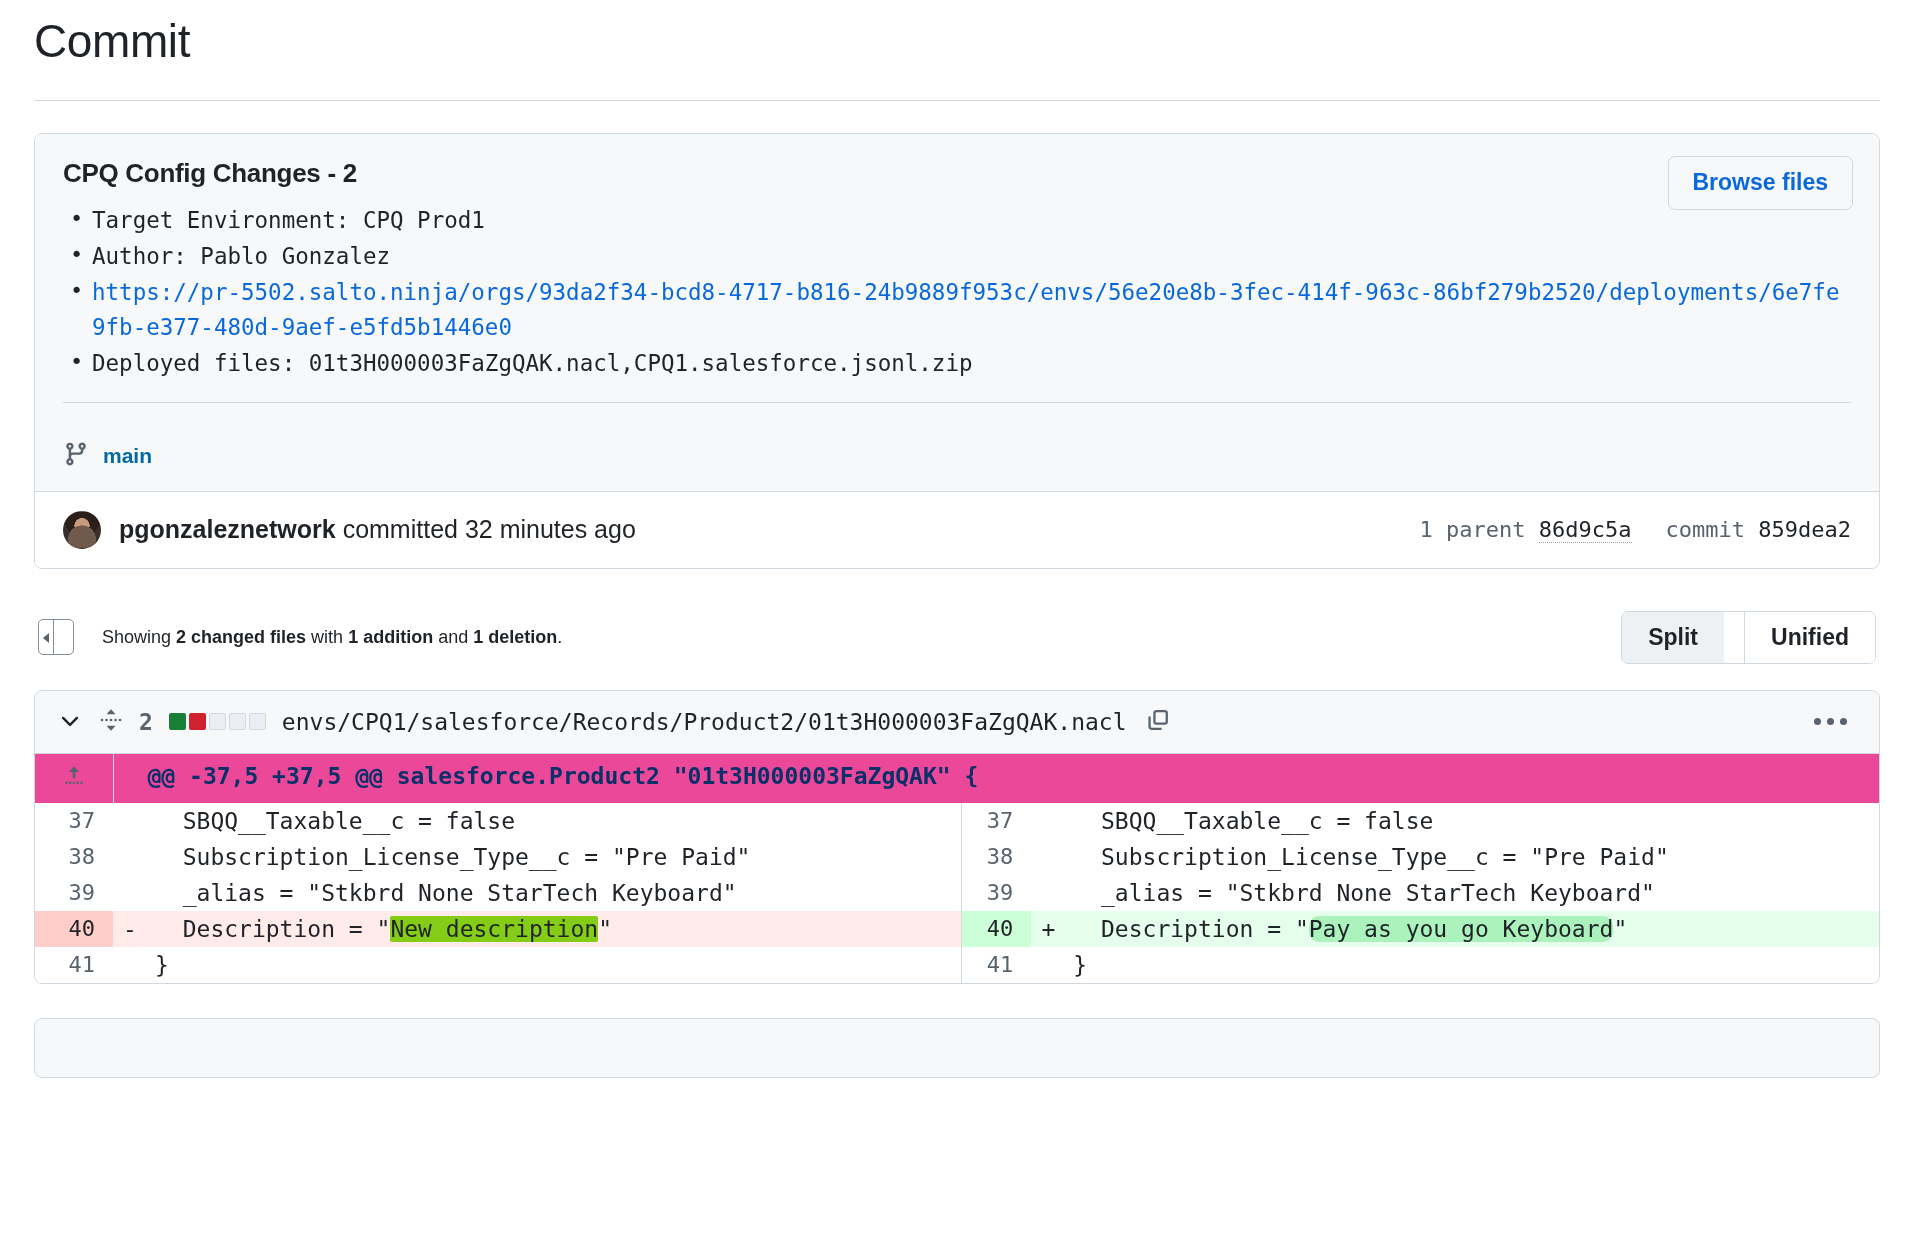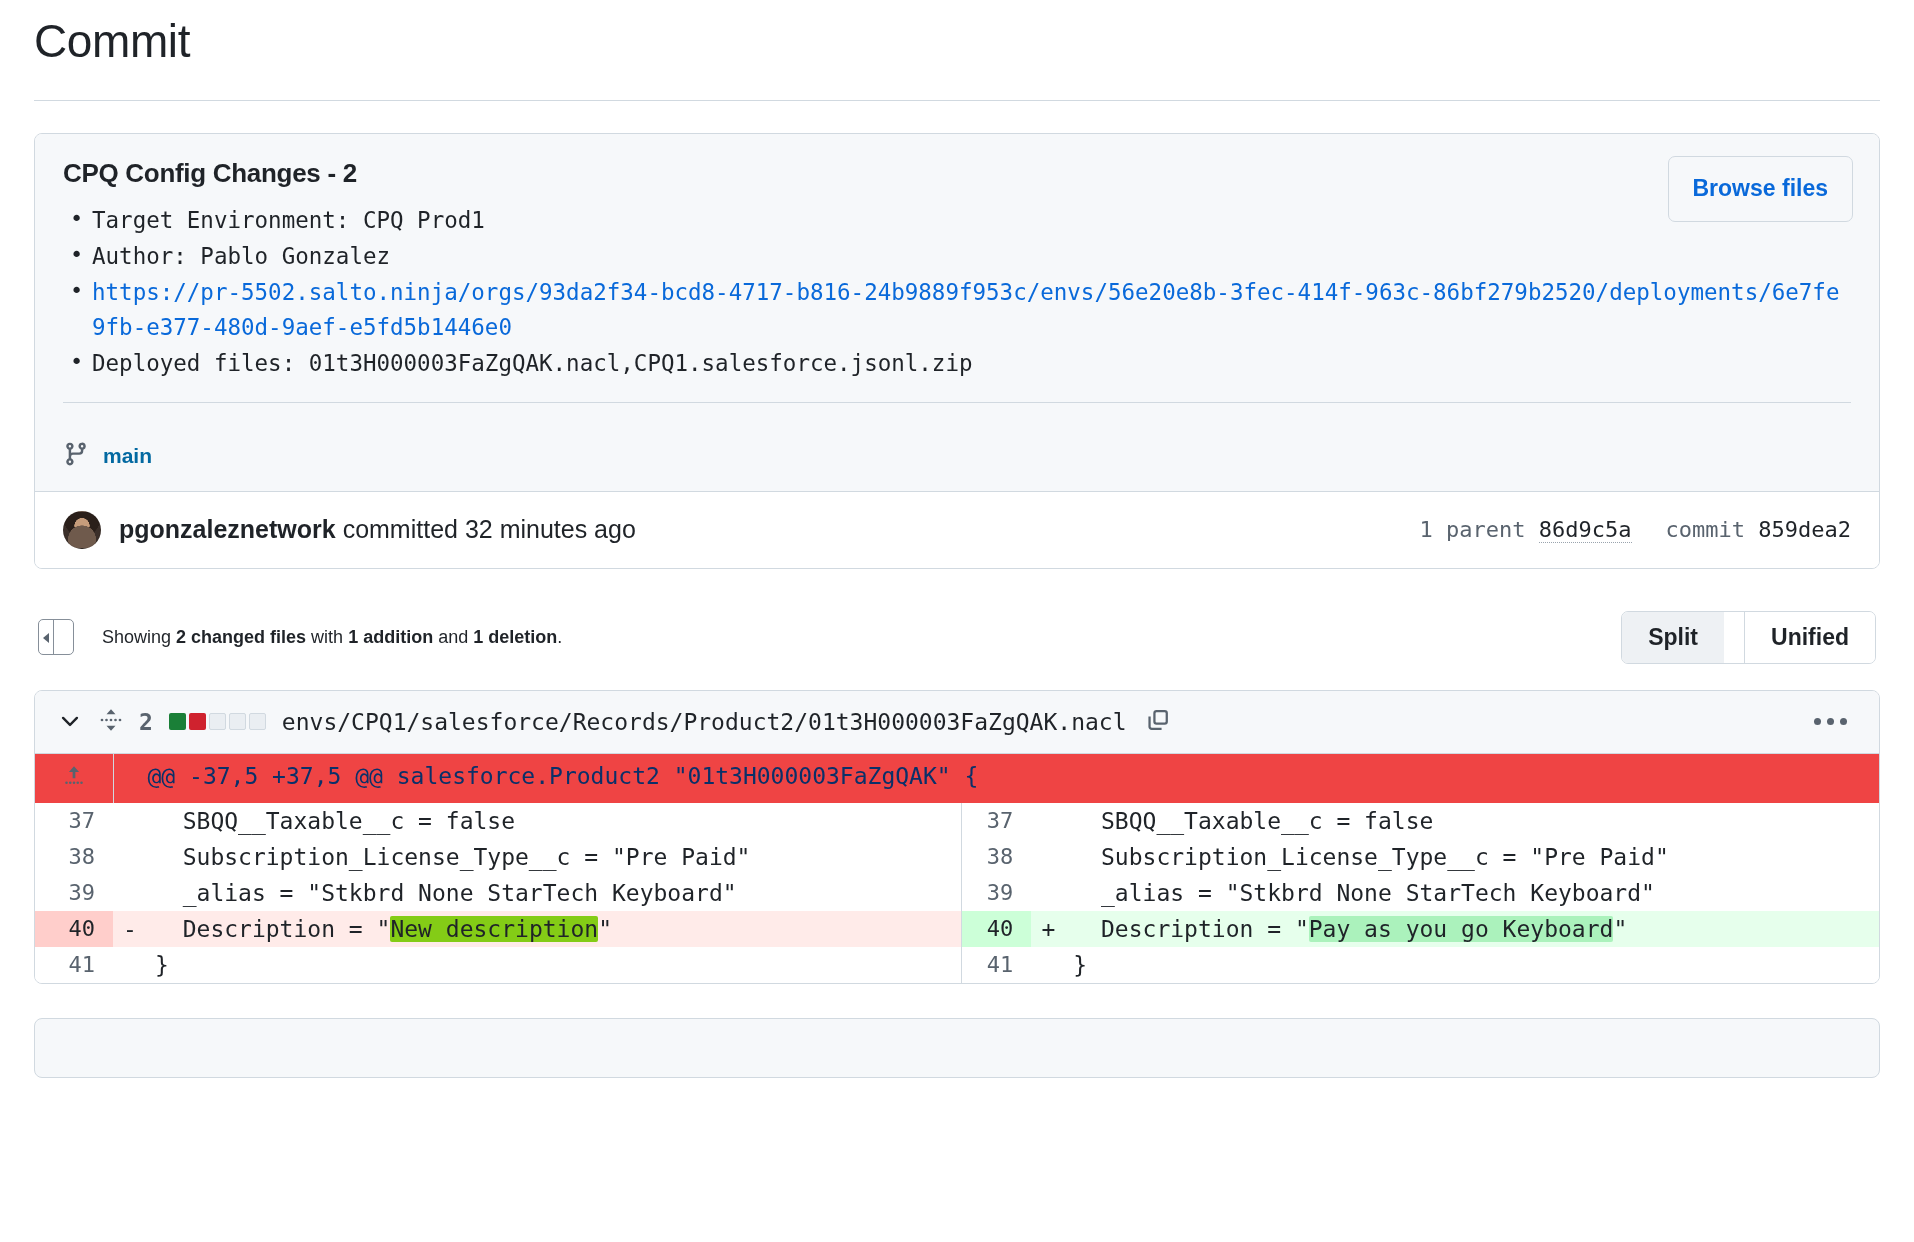--- a/index.html
+++ b/index.html
@@ -50,21 +50,21 @@
   .browse-files {
     position: absolute;
     top: 22px;
     right: 26px;
     border: 1px solid #d1d9e0;
     border-radius: 7px;
     background: #f6f8fa;
     color: #0969da;
     font-size: 23px;
     font-weight: 600;
-    padding: 18px 24px;
+    padding: 12px 24px;
     line-height: 1.2;
     cursor: pointer;
   }
   .commit-desc {
     list-style: none;
     margin: 0;
     padding: 0;
     font-family: "DejaVu Sans Mono", monospace;
     font-size: 22.5px;
     line-height: 1.52;
@@ -253,22 +253,23 @@
 
   
   table.diff {
     width: 100%;
     border-collapse: collapse;
     font-family: "DejaVu Sans Mono", monospace;
     font-size: 23px;
   }
   table.diff td { padding: 0; vertical-align: top; }
   .hunk-row td {
-    background: #ef4444;
+    background: #ec4899;
     color: #0a3069;
+    font-weight: bold;
   }
   .hunk-gutter {
     width: 78px;
     background: #cfe8fb;
     text-align: center;
     padding: 9px 0 11px 0 !important;
     border-right: 1px solid #d1d9e0;
     cursor: pointer;
   }
   .hunk-text {
@@ -295,21 +296,21 @@
     white-space: pre;
     color: #1f2328;
   }
   .half-left { border-right: 1px solid #d1d9e0; }
   tr.ctx td { background: #ffffff; }
   tr.row-del .ln.del { background: #ffcecb; color: #1f2328; }
   tr.row-del .mark.del, tr.row-del .code.del { background: #ffebe9; }
   tr.row-add .ln.add { background: #ccffd8; color: #1f2328; }
   tr.row-add .mark.add, tr.row-add .code.add { background: #e6ffec; }
   .hl-del { background: #84cc16; border-radius: 2px; }
-  .hl-add { background: #abf2bc; border-radius: 2px; }
+  .hl-add { background: #abf2bc; border-radius: 10px; }
 
   .next-panel {
     margin-top: 34px;
     border: 1px solid #d1d9e0;
     border-radius: 8px;
     height: 60px;
     background: #f6f8fa;
   }
 </style>
 </head>

